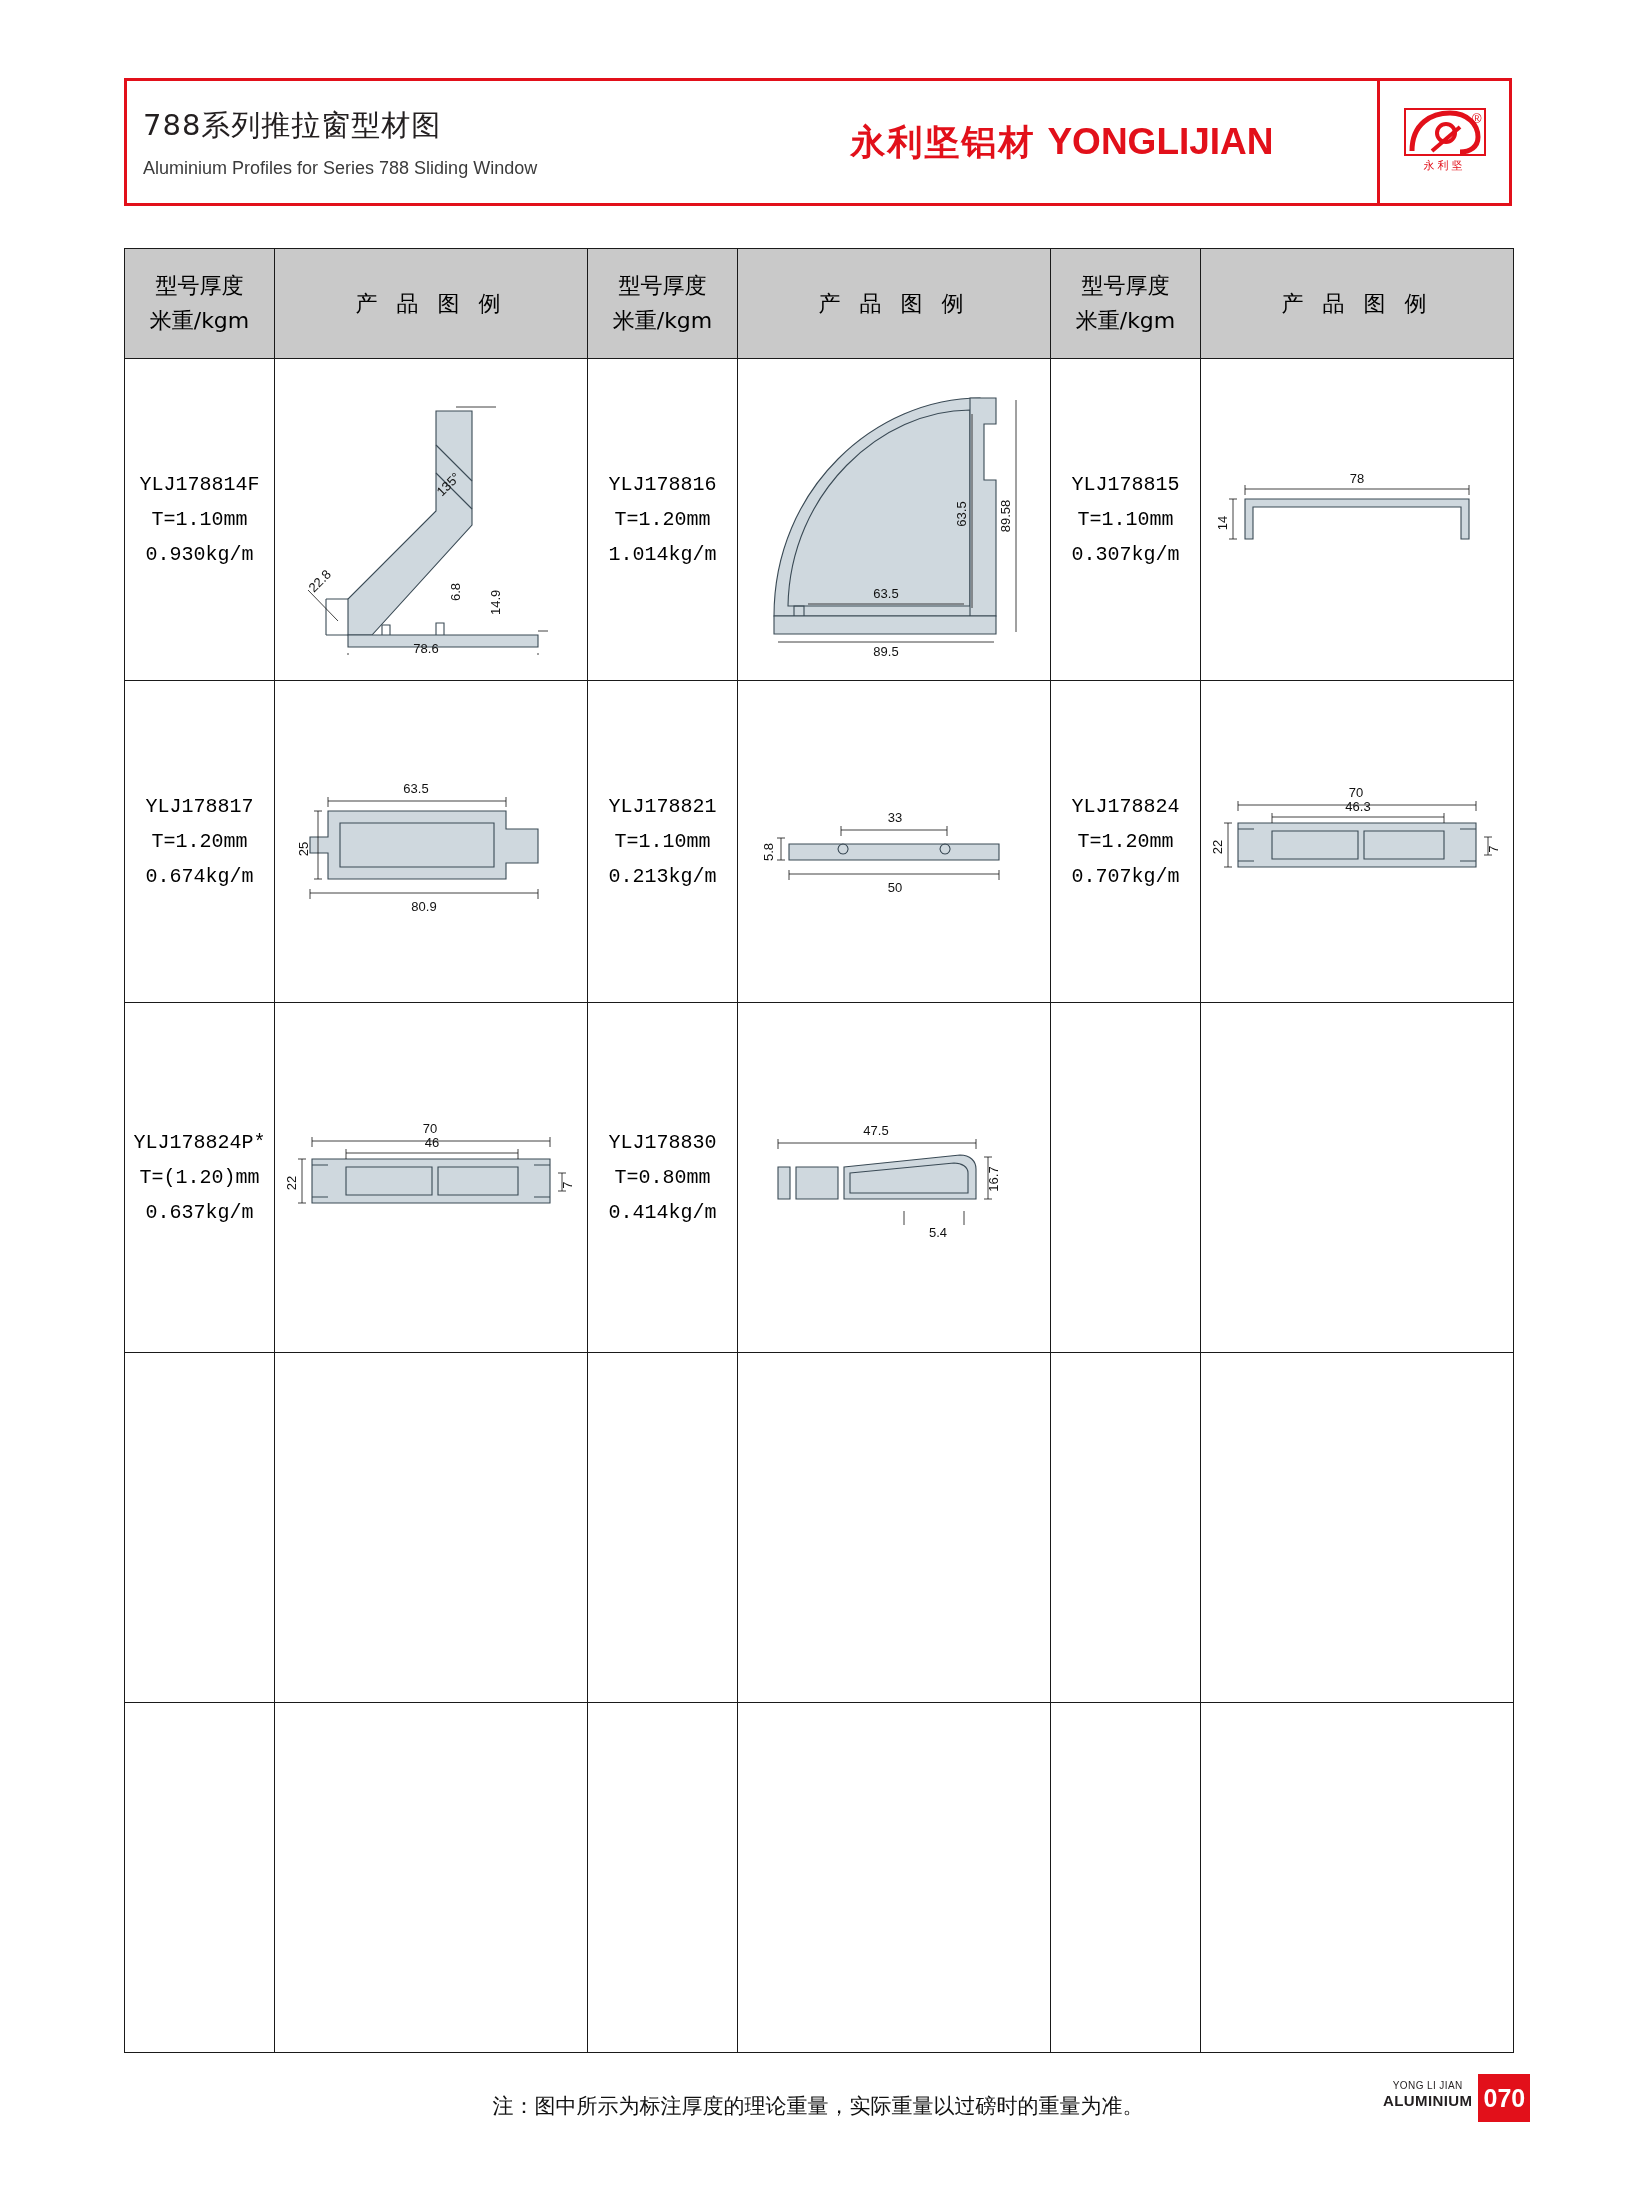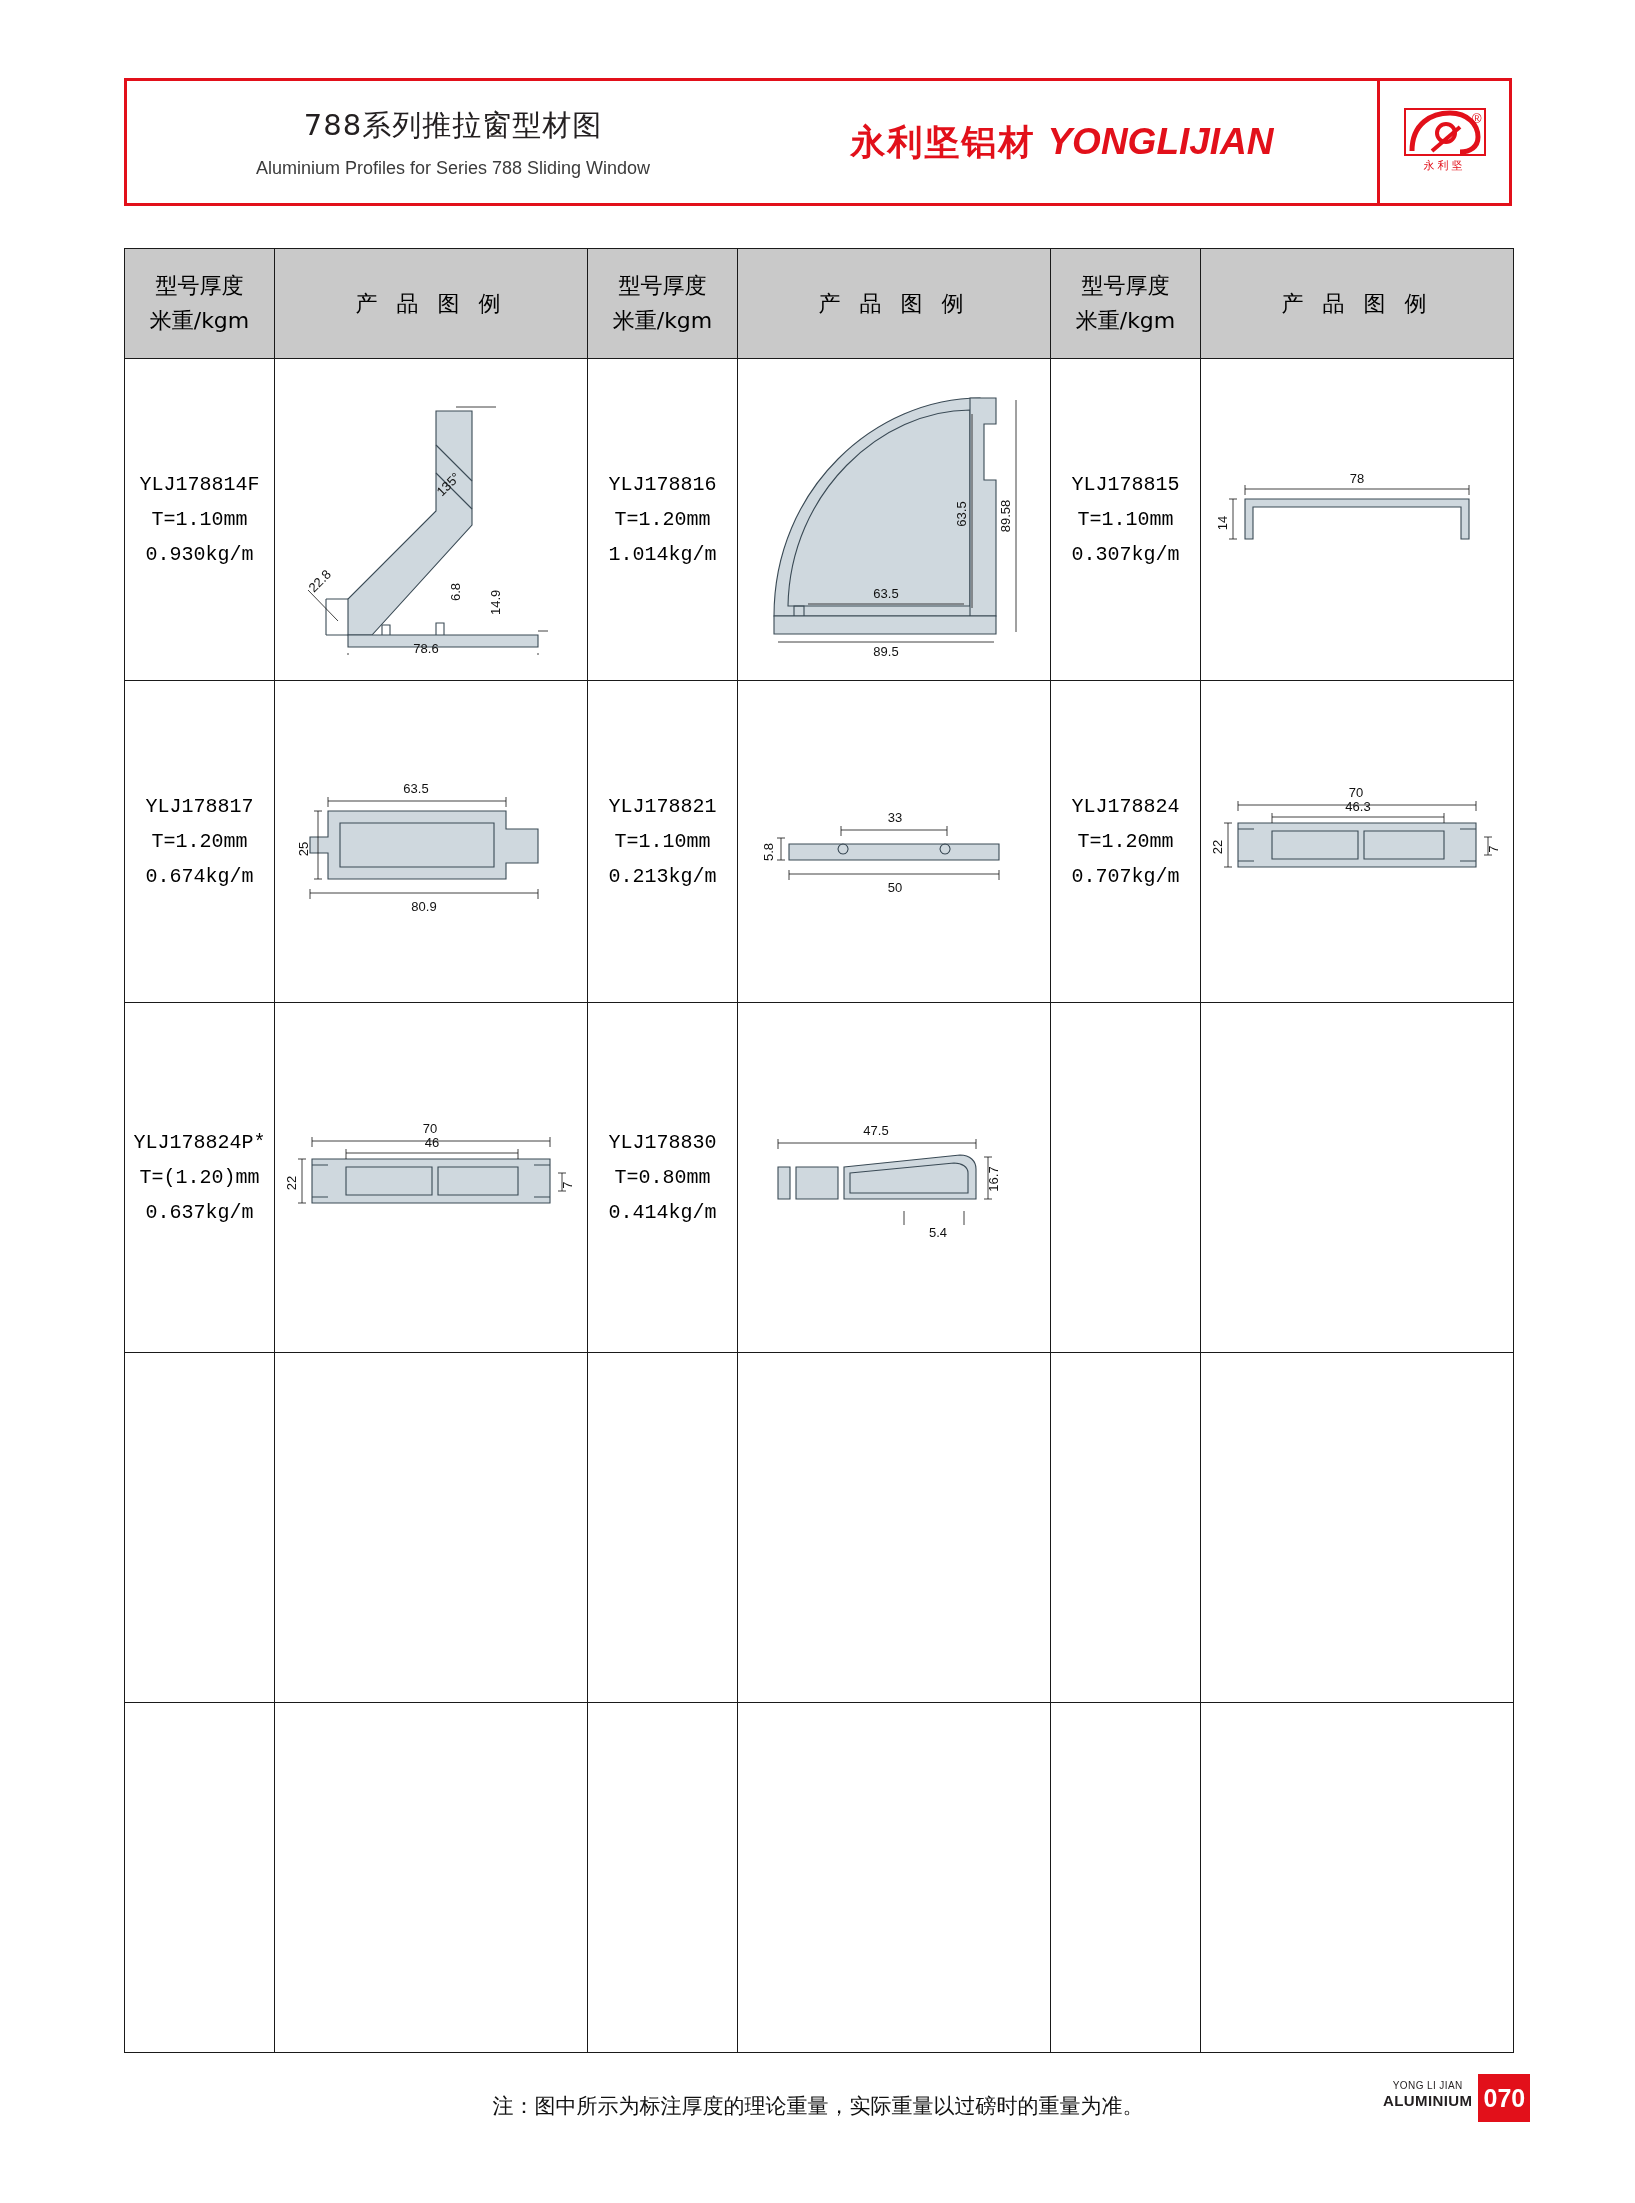--- a/index.html
+++ b/index.html
@@ -23,23 +23,22 @@
     position: absolute;
     left: 124px;
     top: 78px;
     width: 1388px;
     height: 128px;
     border: 3px solid #e2101a;
     display: flex;
     align-items: center;
   }
   .header-titles {
-    padding-left: 32px;
+    padding-left: 16px;
     flex: 0 0 620px;
-    text-align: center;
   }
   .title-cn {
     font-size: 29px;
     letter-spacing: 1px;
     color: #231f20;
     font-family: "DejaVu Sans", sans-serif;
   }
   .title-en {
     font-size: 18px;
     color: #3b3b3b;
@@ -58,21 +57,20 @@
     font-family: "DejaVu Sans", sans-serif;
     letter-spacing: 2px;
   }
   .brand-en {
     font-size: 37px;
     font-weight: bold;
     color: #e2101a;
     font-family: "Liberation Sans", sans-serif;
     letter-spacing: 0px;
     margin-left: 12px;
-    font-style: italic;
   }
   .logo-box {
     flex: 0 0 132px;
     height: 122px;
     border-left: 3px solid #e2101a;
     position: relative;
     display: flex;
     align-items: center;
     justify-content: center;
   }

